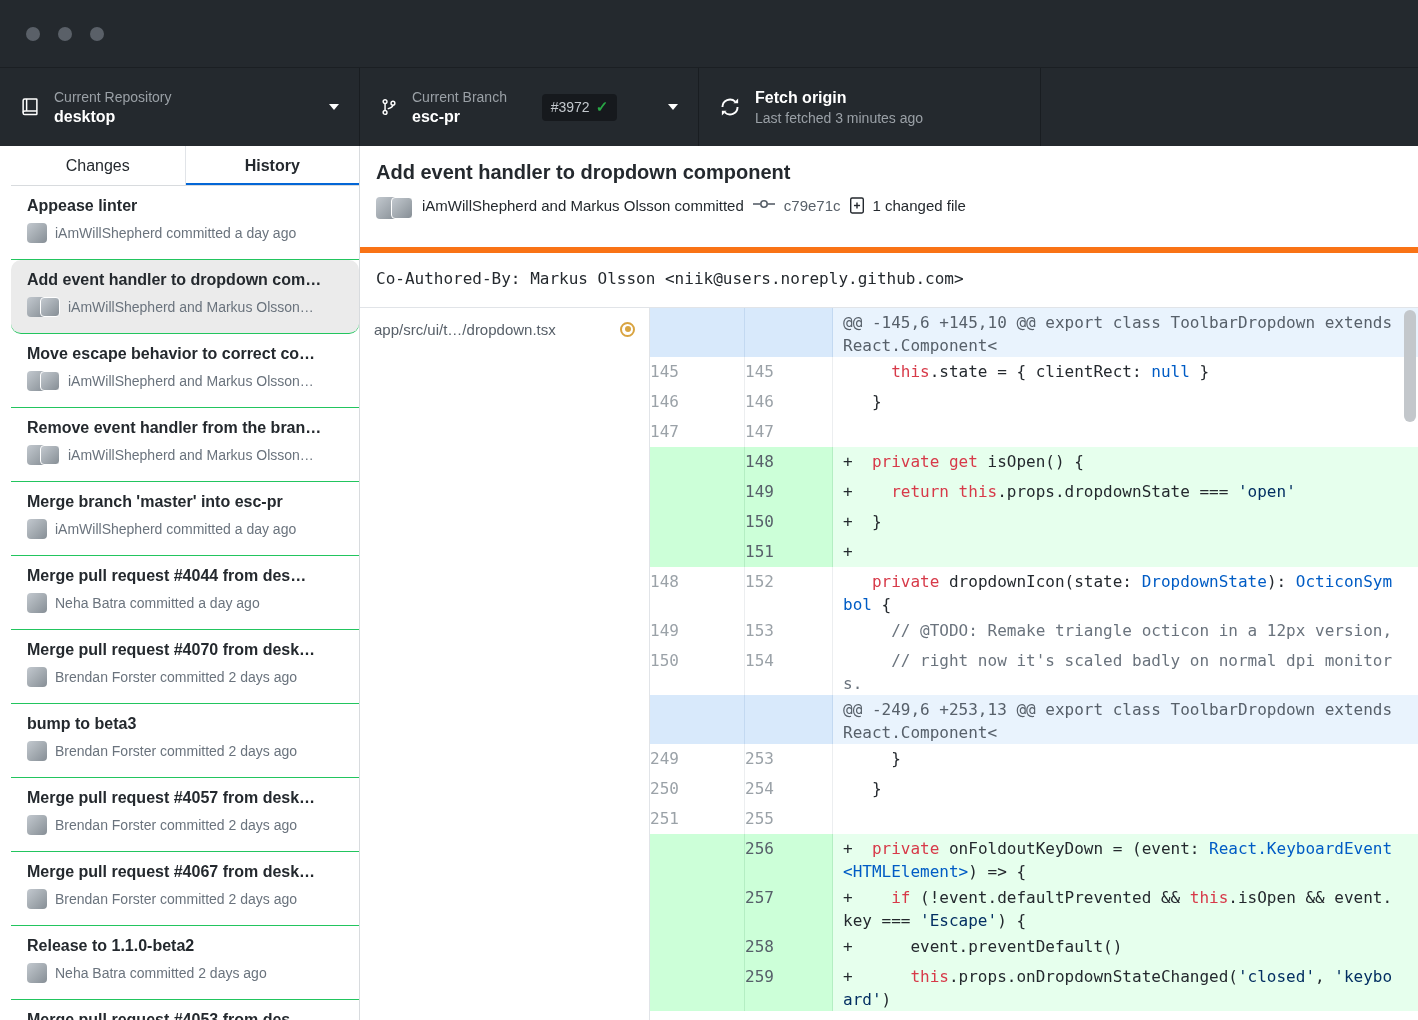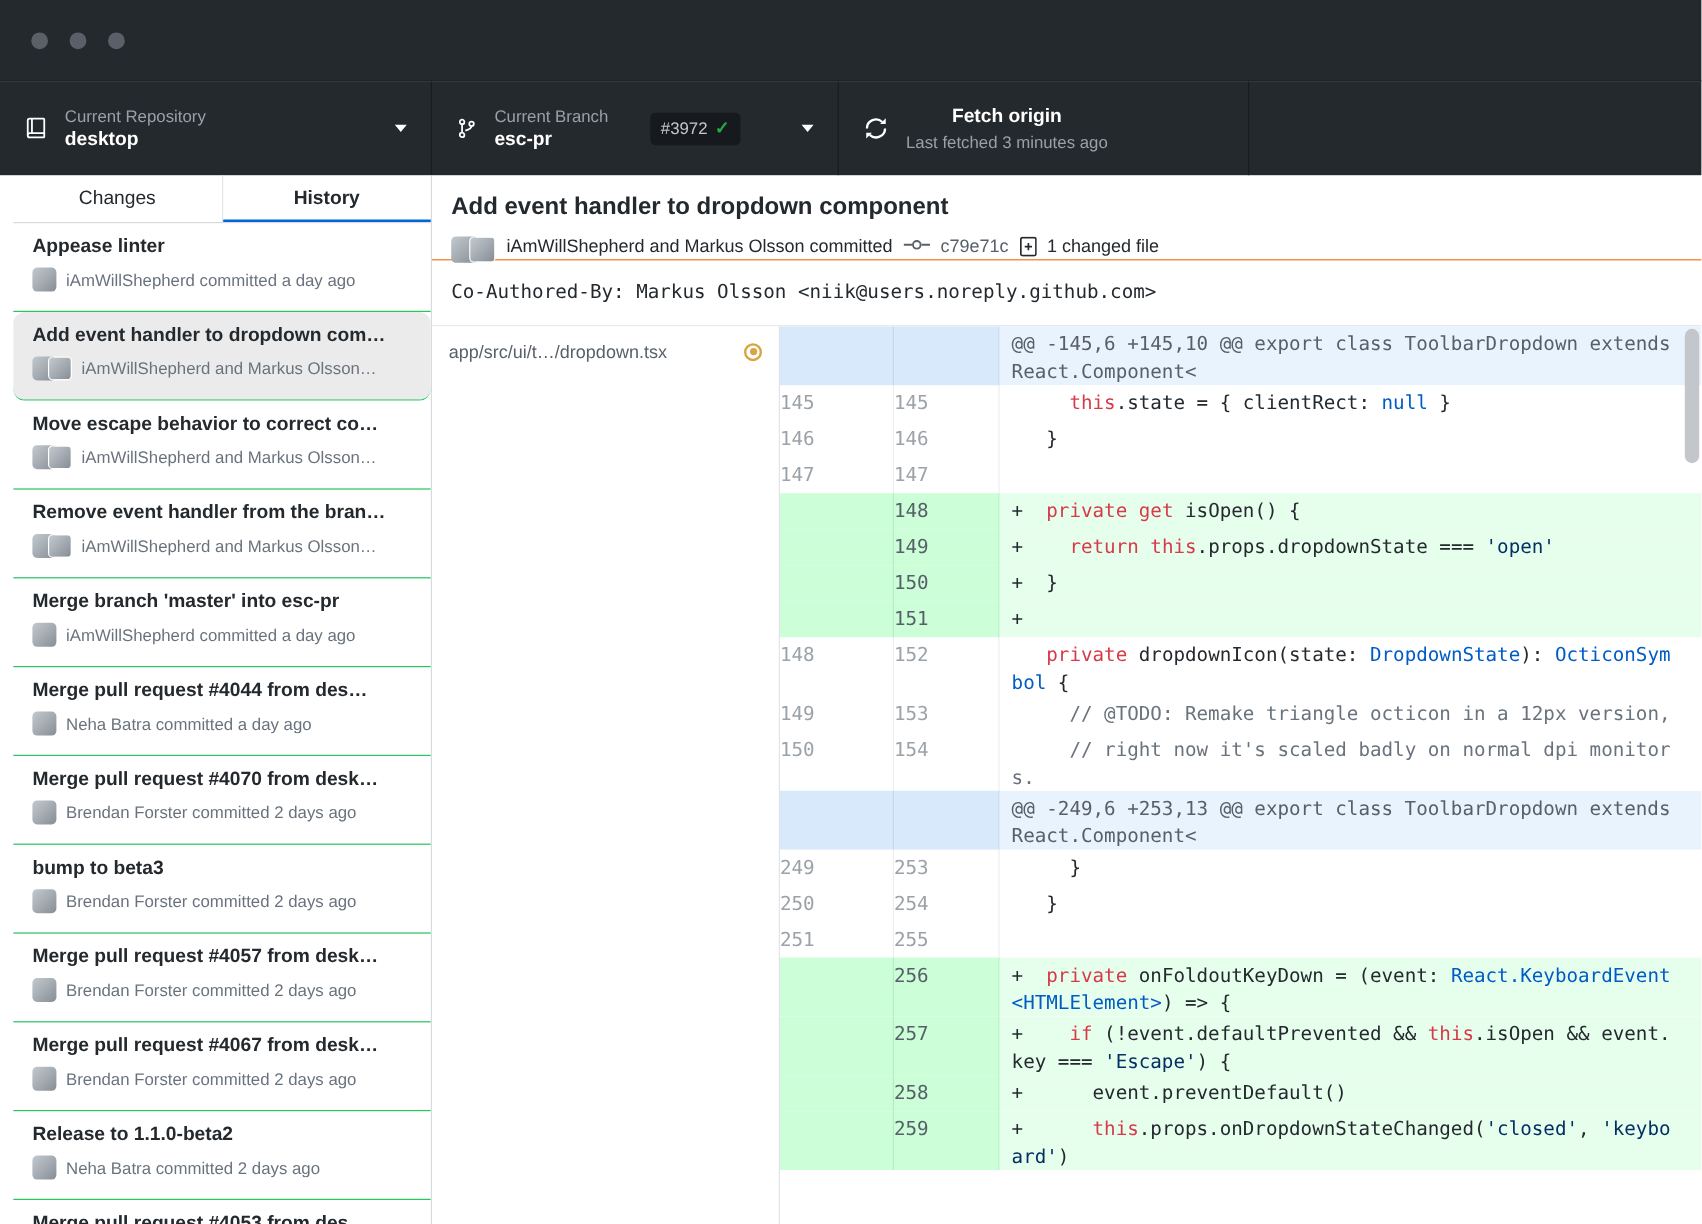--- a/index.html
+++ b/index.html
@@ -10,21 +10,21 @@
   
   .titlebar { height:68px; flex:none; background:var(--header-bg,#24292e); border-bottom:1px solid #1b1f23;
               display:flex; align-items:center; padding-left:26px; gap:18px; }
   .tl { width:14px; height:14px; border-radius:50%; background:#5a6068; }
 
   
   .toolbar { height:78px; flex:none; background:var(--header-bg,#24292e); display:flex; color:#fff; }
   .tb { display:flex; align-items:center; padding:0 20px; border-right:1px solid #191d21; cursor:pointer; min-width:0; }
   .tb.repo { width:360px;align-items:center; }
   .tb.branch { width:339px; }
-  .tb.fetch { width:342px;text-align:center; }
+  .tb.fetch { width:342px; }
   .tb-icon { margin-right:14px; flex:none; display:flex; align-items:center; }
   .tb-text { display:flex; flex-direction:column; gap:3px; min-width:0; }
   .tb-label { font-size:14px; color:#9aa0a6; white-space:nowrap; }
   .tb-value { font-size:16px; font-weight:bold; color:#fff; white-space:nowrap; }
   .chevron { margin-left:auto; width:0; height:0; border-left:5px solid transparent; border-right:5px solid transparent; border-top:6px solid #fff; flex:none; }
   .pr-badge { margin-left:auto; margin-right:16px; background:#16191d; border-radius:4px; padding:4px 9px 5px;
               font-size:14px; color:#c3c8cd; display:flex; align-items:center; gap:6px; flex:none; }
   .pr-badge .check { color:var(--badge-green,#28a745); font-weight:bold; font-size:15px; }
 
   
@@ -41,21 +41,21 @@
   .commit-item.selected { background:var(--selection,#ebebeb);border-radius:10px; }
   .ci-title { font-size:16px; font-weight:bold; color:#24292e; white-space:nowrap; overflow:hidden; }
   .ci-meta { display:flex; align-items:center; gap:8px; margin-top:8px; min-width:0; }
   .avatars { display:inline-flex; flex:none; }
   .avatar { width:20px; height:20px; border-radius:4px; background:linear-gradient(135deg,#c3c9cf 0%,#868e95 100%); display:inline-block; flex:none; }
   .avatars .avatar + .avatar { margin-left:-7px; border:1px solid #fff; }
   .ci-meta-text { font-size:14px; color:#6a737d; white-space:nowrap; overflow:hidden; }
 
   
   .main { flex:1; display:flex; flex-direction:column; min-width:0; min-height:0; }
-  .commit-header { height:71px; flex:none; padding:15px 16px 0; border-bottom:1px solid #f97316; }
+  .commit-header { height:107px; flex:none; padding:15px 16px 0; border-bottom:6px solid #f97316; }
   .commit-title { font-size:20px; font-weight:bold; color:#24292e; white-space:nowrap; overflow:hidden; }
   .commit-meta { display:flex; align-items:flex-start; margin-top:13px; font-size:15px; gap:9px; }
   .meta-avatars { display:inline-flex; }
   .meta-avatars .avatar { width:22px; height:22px; }
   .sha { color:#586069; }
   .meta-icon { display:flex; align-items:center; flex:none; }
   .commit-desc { height:55px; flex:none; border-bottom:1px solid #e1e4e8; padding:16px 16px 0;
                  font-family:"DejaVu Sans Mono", monospace; font-size:16px; color:#24292e; white-space:nowrap; overflow:hidden; }
 
   

